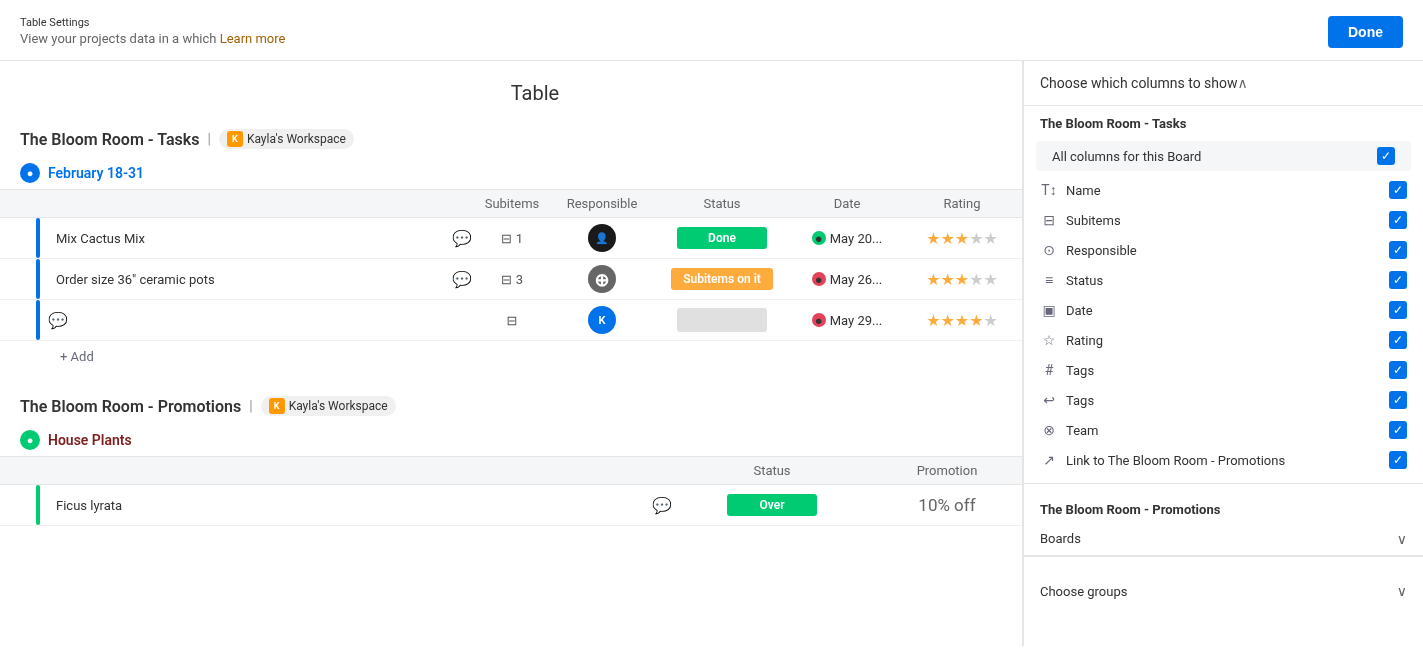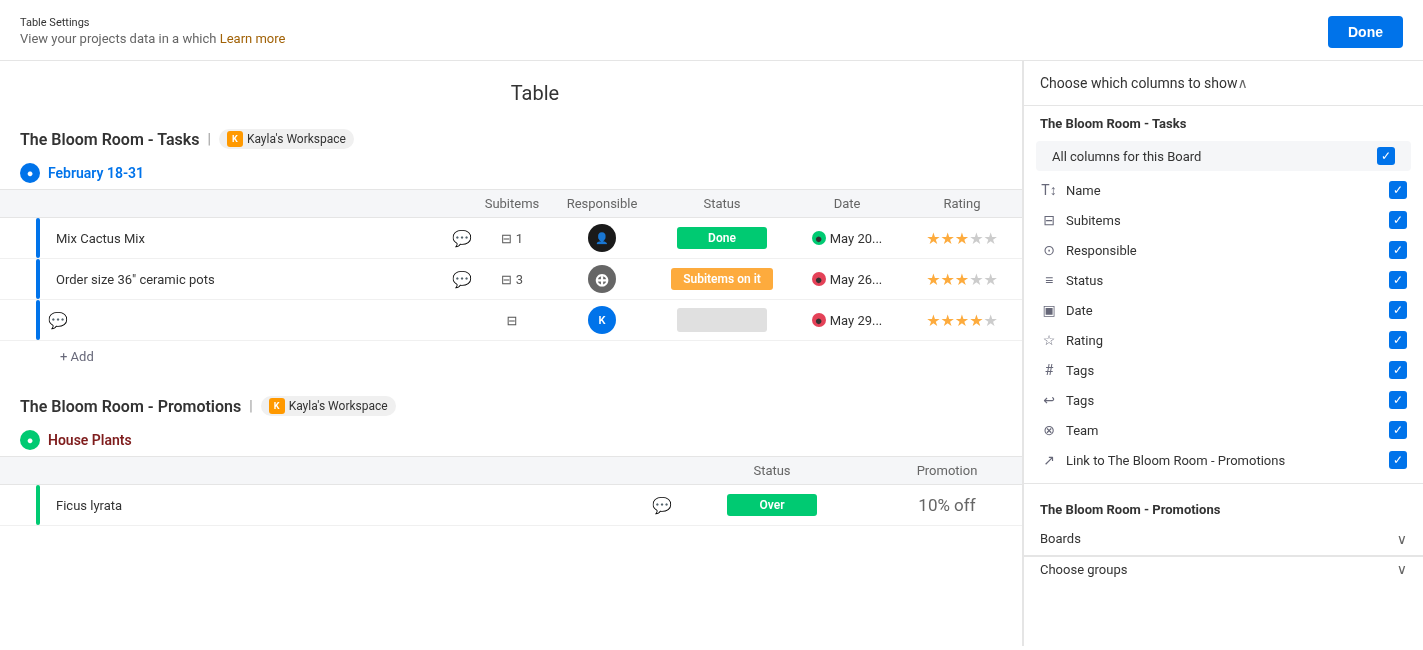--- a/index.html
+++ b/index.html
@@ -273,21 +273,21 @@
       border-bottom: 1px solid #e5e5e5;
       cursor: pointer;
     }
     .dropdown-row-label { font-size: 13px; color: #333; }
     .dropdown-arrow { color: #666; font-size: 14px; }
 
     .choose-groups-row {
       display: flex;
       justify-content: space-between;
       align-items: center;
-      padding: 4px 16px;
+      padding: 26px 16px;
       border-top: 1px solid #e5e5e5;
       cursor: pointer;
     }
   </style>
 </head>
 <body>
 
 <div class="top-header">
   <div class="top-header-left">
     <h1>Table Settings</h1>

